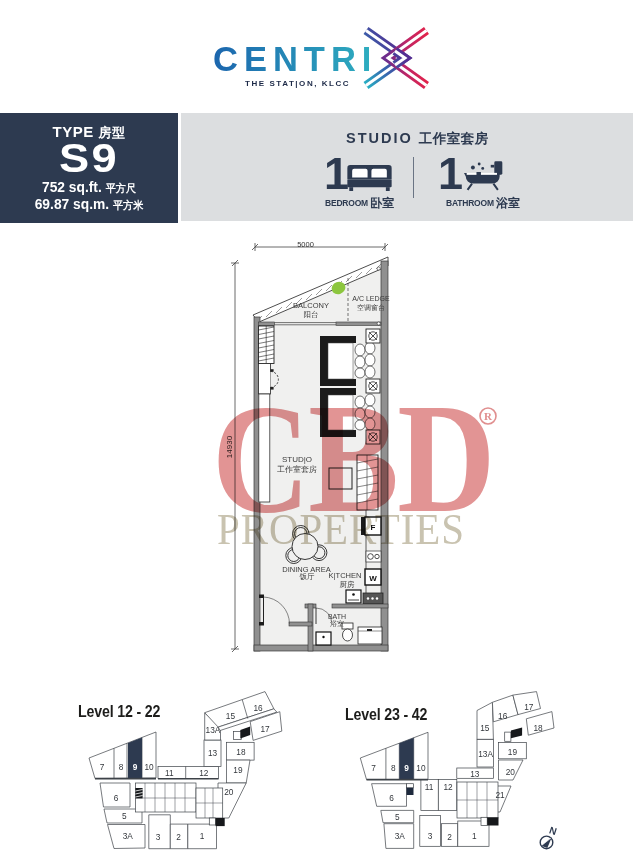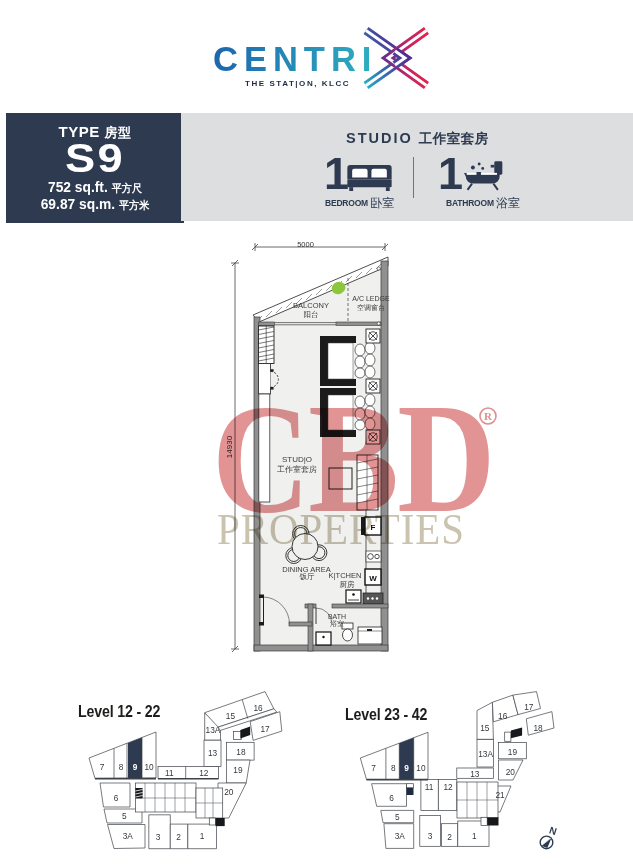--- a/index.html
+++ b/index.html
@@ -1,40 +1,40 @@
 <!DOCTYPE html>
 <html><head>
 <meta charset="utf-8">
 <style>
   html,body{margin:0;padding:0;}
   body{width:633px;height:868px;position:relative;background:#fff;font-family:"Liberation Sans",sans-serif;overflow:hidden;}
   .abs{position:absolute;}
   
   #logo{left:0;top:0;width:633px;height:110px;}
   
-  #typebox{left:6px;top:113px;width:178px;height:110px;background:#2d3a50;color:#fff;text-align:center;}
+  #typebox{left:0;top:113px;width:178px;height:110px;background:#2d3a50;color:#fff;text-align:center;}
   #typebox div{position:absolute;width:100%;left:0;}
   #typebox .t1{top:10px;font-size:15px;font-weight:bold;letter-spacing:.5px;}
   #typebox .t1 .cn{font-size:13px;}
   #typebox .s9{top:23px;font-size:40px;font-weight:bold;letter-spacing:2px;transform:scaleX(1.13);}
   #typebox .t2{top:65px;font-size:15px;font-weight:bold;transform:scaleX(.92);}
   #typebox .t2 .cn{font-size:11px;}
   #typebox .t3{top:81.5px;font-size:15px;font-weight:bold;transform:scaleX(.92);}
   #typebox .t3 .cn{font-size:11px;}
   
   #band{left:181px;top:113px;width:452px;height:108px;background:#dcdee0;}
   #studio-title{left:346px;top:130px;color:#2d3a50;font-size:14.5px;font-weight:bold;letter-spacing:2px;white-space:nowrap;}
   #studio-title .cn{font-size:13.5px;letter-spacing:.5px;}
   .icongrp{color:#2d3a50;display:flex;align-items:flex-end;}
   #bedgrp{left:324px;top:157px;}
   #bathgrp{left:438px;top:157px;}
   .num1{font-size:45px;font-weight:bold;line-height:34px;font-family:"Liberation Sans",sans-serif;}
   #divider{left:413px;top:157px;width:1px;height:41px;background:#6a7484;}
   .caplab{position:absolute;color:#2d3a50;font-weight:bold;font-size:8.5px;letter-spacing:-.2px;white-space:nowrap;}
-  .caplab .cn{font-size:12px;font-weight:normal;letter-spacing:0;vertical-align:-1px;}
+  .caplab .cn{font-size:12px;font-weight:bold;letter-spacing:0;vertical-align:-1px;}
   
   #wm1{left:212px;top:367.5px;color:#e29494;font-family:"Liberation Serif",serif;font-weight:bold;font-size:157px;letter-spacing:-2px;mix-blend-mode:multiply;z-index:30;transform:scaleX(0.865);transform-origin:left top;white-space:nowrap;}
   #wm2{left:217px;top:504px;color:#c9c3b0;font-family:"Liberation Serif",serif;font-size:44px;letter-spacing:1px;mix-blend-mode:multiply;z-index:30;transform:scaleX(.93);transform-origin:left top;white-space:nowrap;}
   .lvl{font-size:16.5px;font-weight:bold;color:#1d1d1b;letter-spacing:-.2px;transform:scaleX(.86);transform-origin:left top;white-space:nowrap;}
 </style>
 </head>
 <body>
 
 <svg id="logo" class="abs" viewBox="0 0 633 110">
   <defs>

